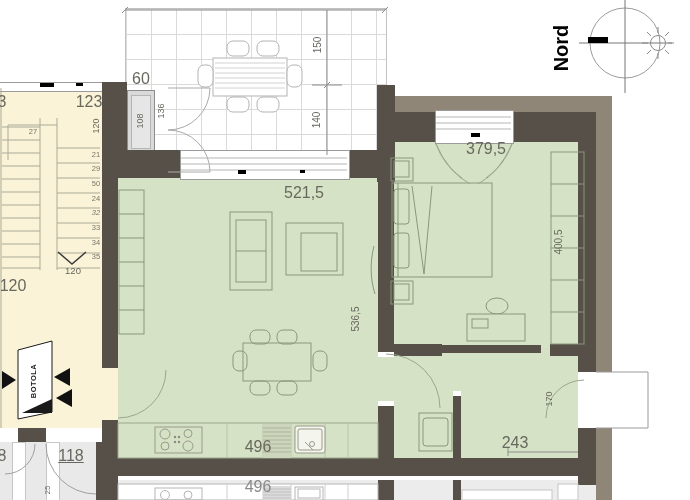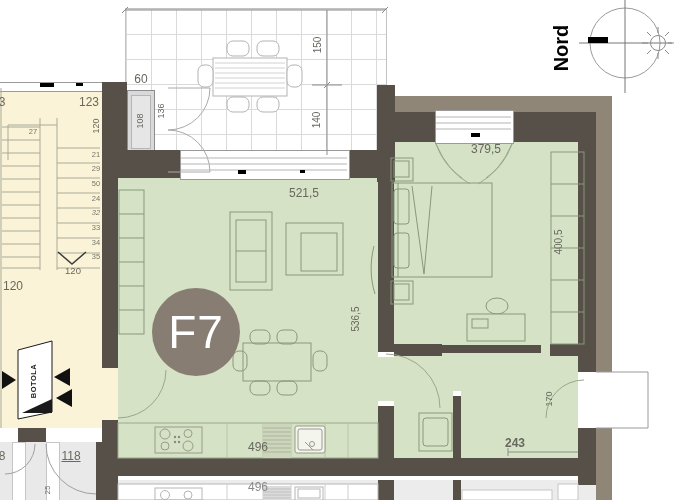--- a/index.html
+++ b/index.html
@@ -3,21 +3,21 @@
 <meta charset="utf-8">
 <style>
   html,body{margin:0;padding:0;background:#fff;}
   #plan{position:relative;width:690px;height:500px;background:#fff;overflow:hidden;
         font-family:"Liberation Sans",sans-serif;}
   .abs{position:absolute;}
   .wall{position:absolute;background:#575049;}
   .wall-light{position:absolute;background:#8f8678;}
   .green{position:absolute;background:#d6e2c6;}
   .white{position:absolute;background:#fff;}
-  .lbl{position:absolute;font-size:12px;color:#68685e;white-space:nowrap;
+  .lbl{position:absolute;font-size:16px;color:#68685e;white-space:nowrap;
        transform:translate(-50%,-50%);line-height:1;}
   .vlbl{position:absolute;font-size:10px;color:#68685e;white-space:nowrap;
        transform:translate(-50%,-50%) rotate(-90deg);line-height:1;}
   .steplbl{font-size:7.5px;color:#75756c;}
   #terrace-floor{left:125px;top:8px;width:260px;height:147px;background:#fff;
      border:1px solid #c2c2c2;
      background-image:linear-gradient(#dadada 1px,transparent 1px),
                       linear-gradient(90deg,#dadada 1px,transparent 1px);
      background-size:25px 25px;}
   #badge{left:152px;top:288px;width:88px;height:88px;border-radius:50%;
@@ -226,21 +226,21 @@
   <div class="vlbl" style="left:318px;top:45px;">150</div>
   <div class="vlbl" style="left:317px;top:120px;">140</div>
 
   <div class="lbl" style="left:256px;top:193px;margin-left:48px;">521,5</div>
   <div class="vlbl" style="left:356px;top:319px;">536,5</div>
   <div class="lbl" style="left:258px;top:447px;">496</div>
 
   <div class="lbl" style="left:486px;top:149px;text-align:right;">379,5</div>
   <div class="vlbl" style="left:559px;top:242px;">400,5</div>
 
-  <div class="lbl" style="left:515px;top:443px;font-weight:bold;">243</div>
+  <div class="lbl" style="left:515px;top:443px;">243</div>
   <div class="vlbl" style="left:549px;top:399px;font-size:9px;">170</div>
 
   <div class="lbl" style="left:2px;top:102px;">3</div>
   <div class="lbl steplbl" style="left:33px;top:112px;margin-top:20px;">27</div>
   <div class="lbl" style="left:89px;top:102px;">123</div>
   <div class="vlbl" style="left:96px;top:126px;font-size:9px;">120</div>
 
   <div class="lbl steplbl" style="left:96px;top:155px;">21</div>
   <div class="lbl steplbl" style="left:96px;top:169px;">29</div>
   <div class="lbl steplbl" style="left:96px;top:184px;">50</div>
@@ -252,17 +252,14 @@
 
   <div class="lbl" style="left:73px;top:271px;font-size:9.5px;">120</div>
   <div class="lbl" style="left:13px;top:286px;">120</div>
   <div class="vlbl" style="left:34px;top:381px;font-size:7.5px;font-weight:bold;color:#1a1a1a;letter-spacing:.5px;">BOTOLA</div>
   <div class="lbl" style="left:71px;top:456px;text-decoration:underline;">118</div>
   <div class="lbl" style="left:2px;top:456px;">8</div>
   <div class="vlbl" style="left:48px;top:490px;font-size:8px;">25</div>
 
   <div class="lbl" style="left:258px;top:487px;color:#8a8a8a;">496</div>
 
-  <div id="badge" class="abs">
-    <span>F7</span>
-  </div>
 
 </div>
 
 </body></html>

